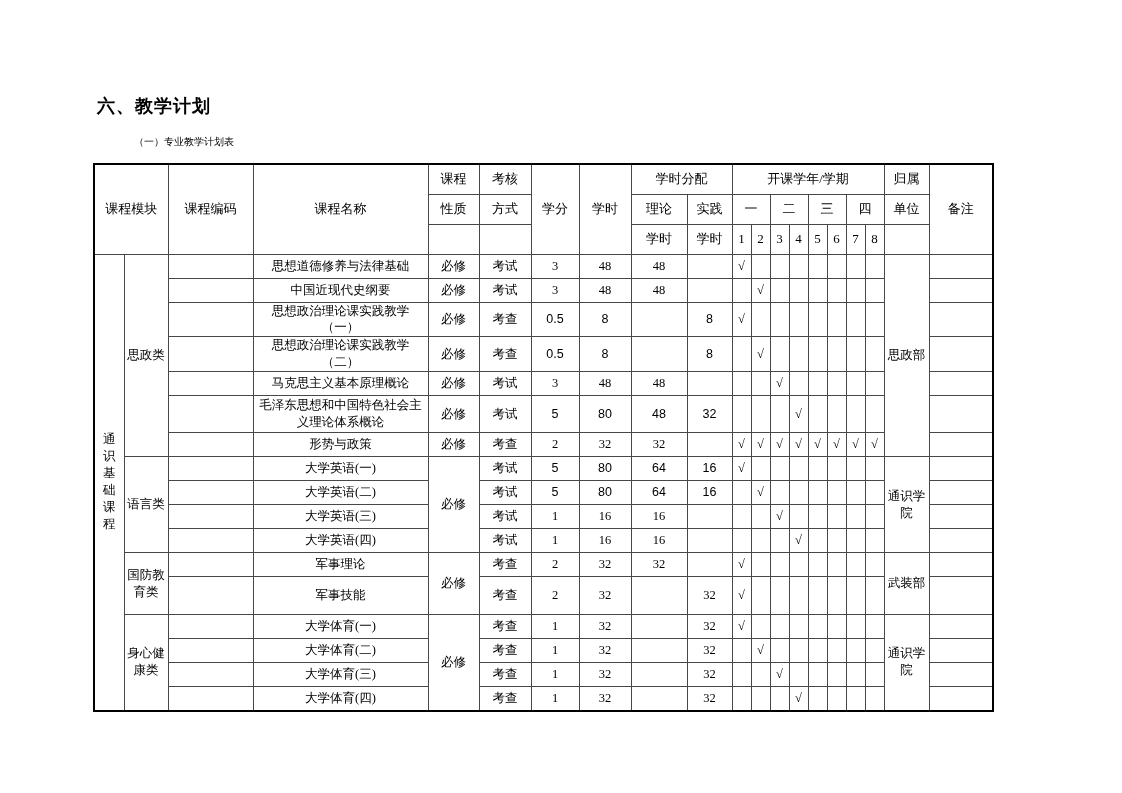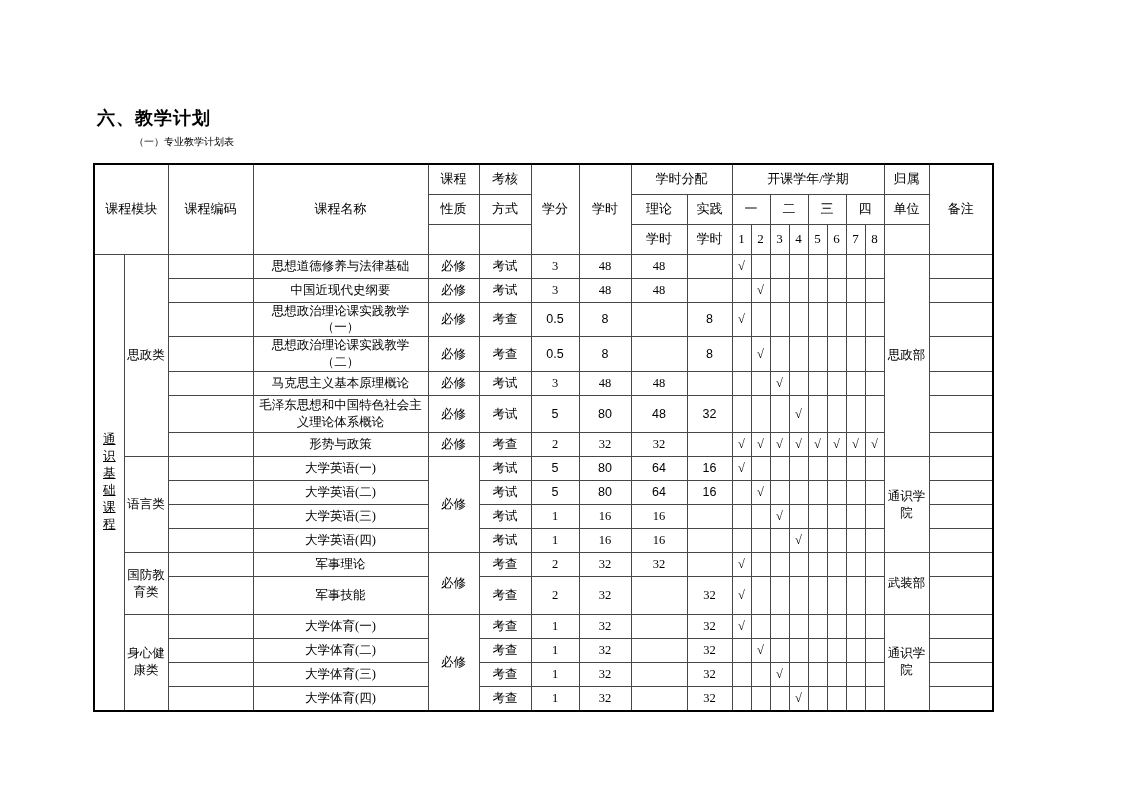--- a/index.html
+++ b/index.html
@@ -3,21 +3,21 @@
 <meta charset="utf-8">
 <style>
   * { margin:0; padding:0; box-sizing:border-box; }
   html,body { background:#ffffff; }
   body {
     width:1122px; height:793px; position:relative;
     font-family:"Liberation Serif", serif; color:#000;
     overflow:hidden;
   }
   .doc-title {
-    position:absolute; left:97px; top:106px;
+    position:absolute; left:97px; top:94px;
     font-size:18px; font-weight:bold; letter-spacing:1px;
   }
   .doc-subtitle {
     position:absolute; left:134px; top:135px;
     font-size:10px;
   }
   table.plan {
     position:absolute; left:93px; top:163px;
     border-collapse:collapse; table-layout:fixed;
     width:899px;
@@ -33,21 +33,21 @@
     overflow:hidden;
     word-break:break-all;
   }
   .plan thead tr { height:30px; }
   .plan th { font-size:13px; }
   .nm { text-align:left; padding-left:5px; padding-right:1px; font-size:11.5px; }
   .num { font-size:13px; }
   .bv { font-family:"Liberation Sans", sans-serif; font-weight:bold; font-size:12px; }
   .chk { padding:0; font-size:12px; }
   .cat { padding:0 9px; line-height:1.55; }
-  .mod { padding:0 1px; line-height:1.6; font-size:12.5px;text-decoration:underline; }
+  .mod { padding:0 1px; line-height:1.6; font-size:12.5px; }
   .unit { padding:0 2px; line-height:1.5;font-family:Liberation Serif, serif; }
 </style>
 </head>
 <body>
 
 <div class="doc-title">六、教学计划</div>
 <div class="doc-subtitle">（一）专业教学计划表</div>
 
 <table class="plan">
   <colgroup>

